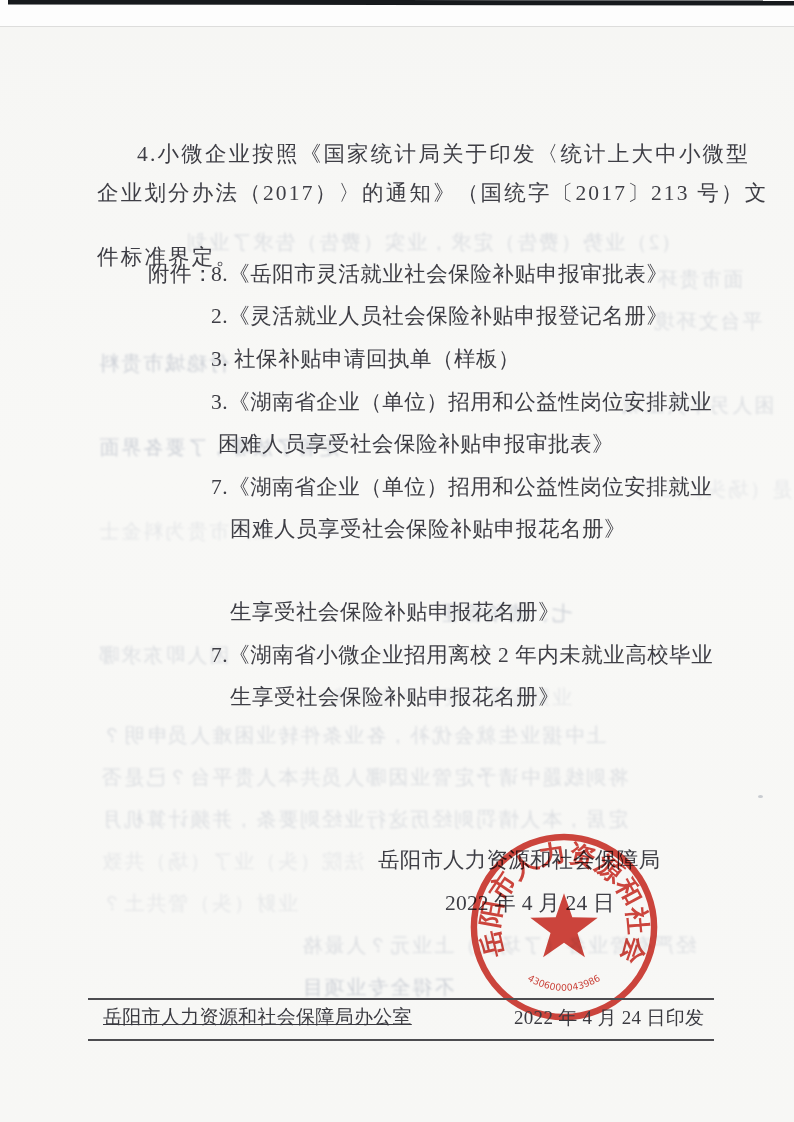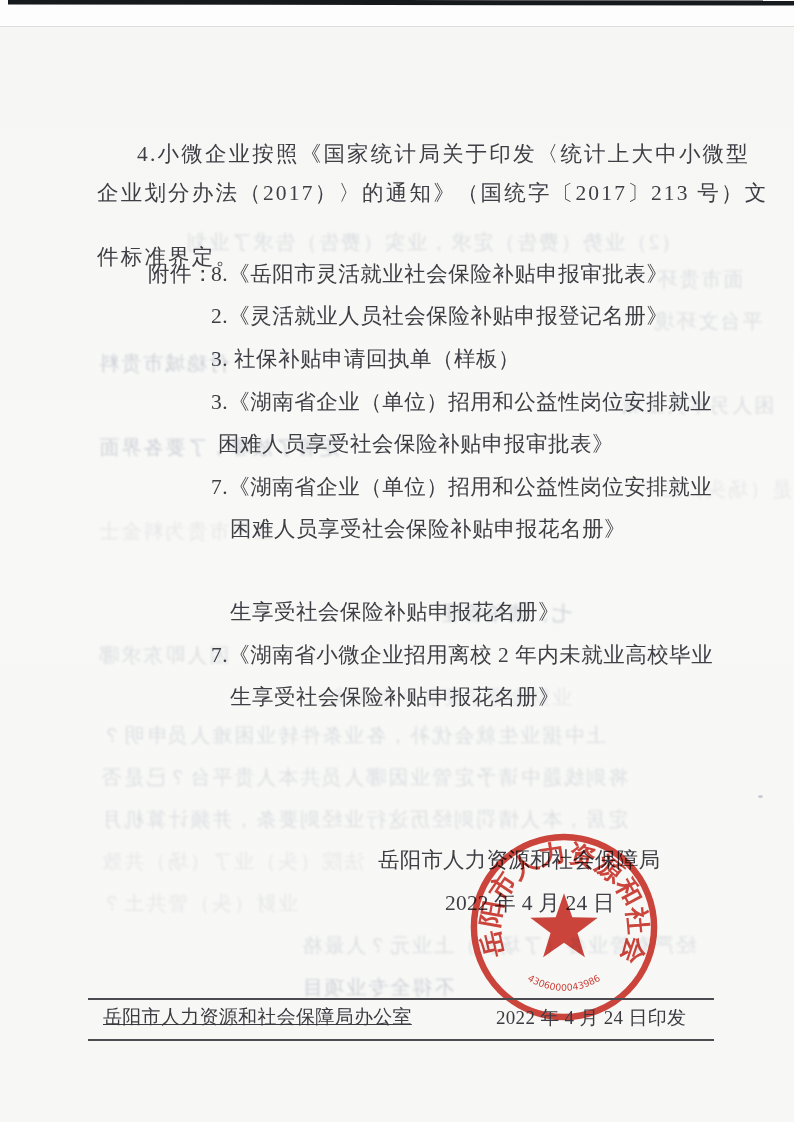--- a/index.html
+++ b/index.html
@@ -96,16 +96,16 @@
     <text fill="#ce362d" font-size="25" font-weight="bold" font-family="'Liberation Serif','DejaVu Serif',serif">
       <textPath href="#seal-name-arc" startOffset="0" textLength="352" lengthAdjust="spacingAndGlyphs">岳阳市人力资源和社会保障局</textPath>
     </text>
     <text fill="#ce362d" font-size="9.5" text-anchor="middle" font-family="'DejaVu Sans','Liberation Sans',sans-serif">
       <textPath href="#seal-code-arc" startOffset="50%">4306000043986</textPath>
     </text>
   </svg>
 
   <div class="rule" style="left:88px;top:971px;width:626px;"></div>
   <div class="line foot" style="left:103px;top:980px;text-decoration:underline;">岳阳市人力资源和社会保障局办公室</div>
-  <div class="line foot" style="left:496px;top:981px;">2022 年 4 月 24 日印发</div>
+  <div class="line foot" style="left:514px;top:981px;">2022 年 4 月 24 日印发</div>
   <div class="rule" style="left:88px;top:1012px;width:626px;"></div>
 
 </div>
 
 </body></html>

